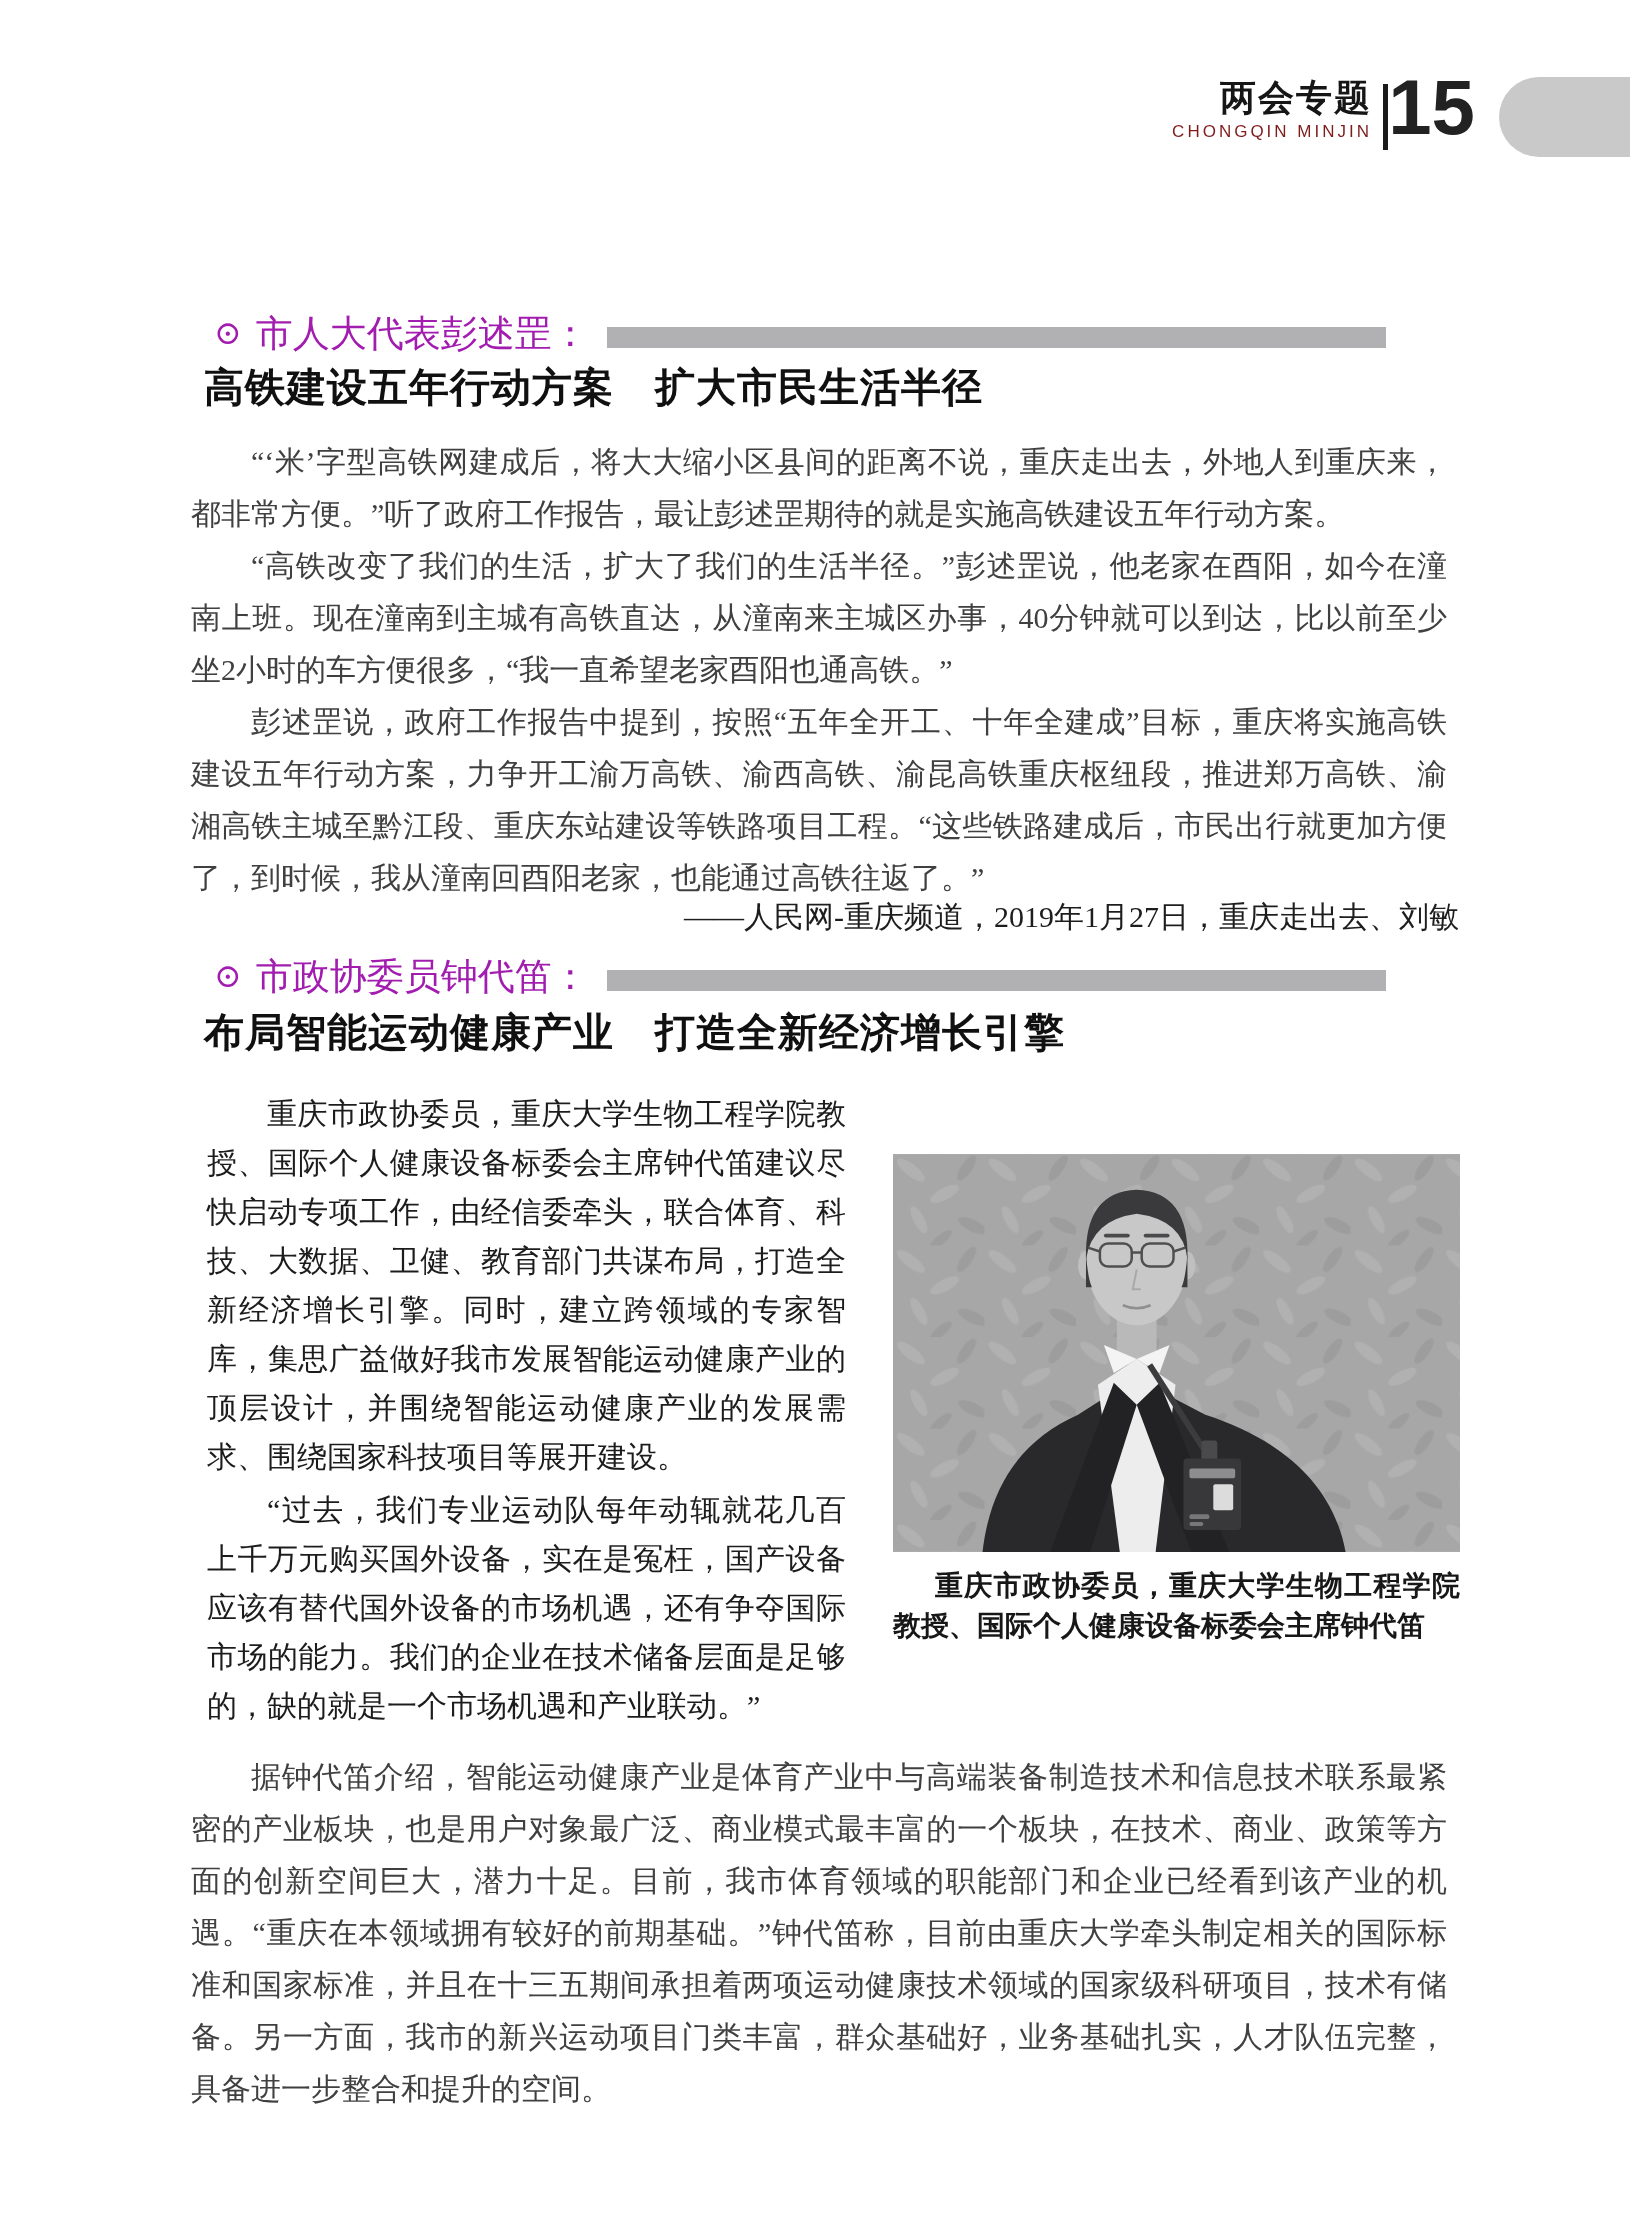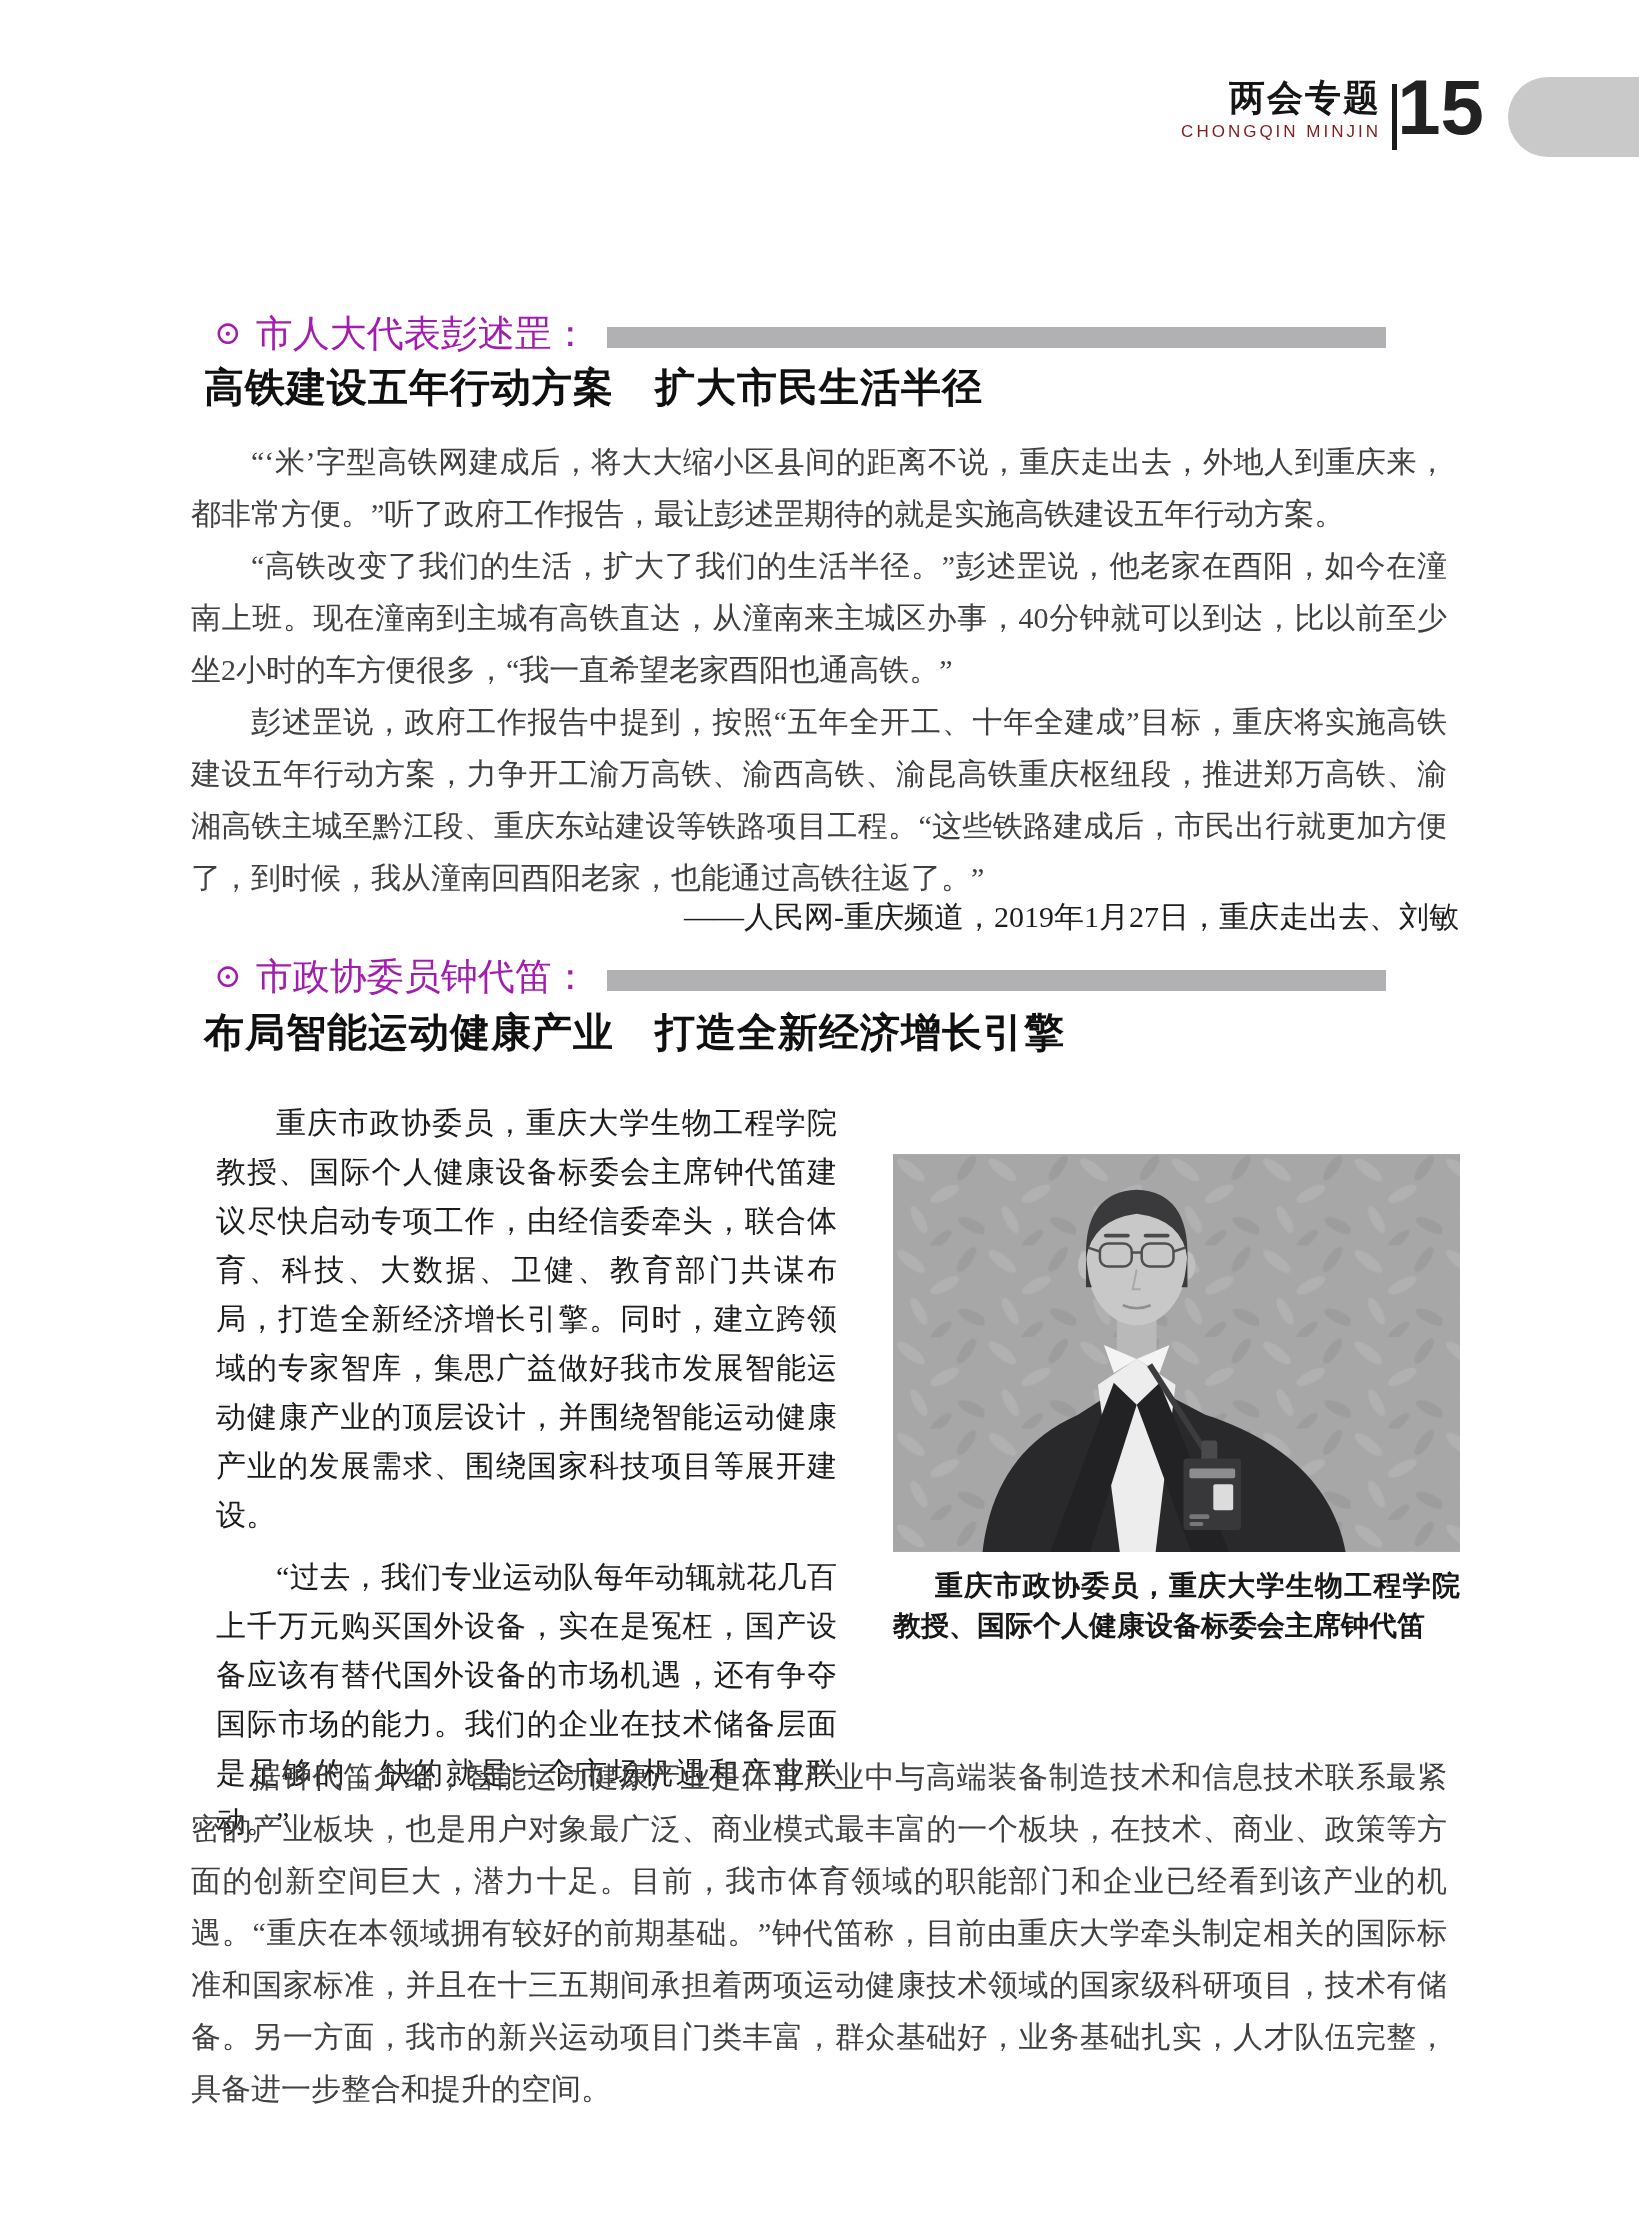--- a/index.html
+++ b/index.html
@@ -5,21 +5,21 @@
   html,body{margin:0;padding:0;background:#e9e9e9;}
   .page{
     position:relative;
     width:1646px;height:2233px;
     background:#ffffff;
     overflow:hidden;
     font-family:"Liberation Serif","DejaVu Serif",serif;
     color:#1c1c1c;
   }
   
-  .masthead{position:absolute;top:0;left:0;right:7px;height:169px;text-decoration:underline;}
+  .masthead{position:absolute;top:0;left:0;right:16px;height:169px;text-decoration:underline;}
   .brand{
     position:absolute;top:78px;right:258px;text-align:right;
   }
   .brand-title{
     font-family:"Liberation Sans","DejaVu Sans",sans-serif;
     font-weight:700;font-size:36px;line-height:40px;color:#161616;letter-spacing:2px;
   }
   .brand-sub{
     font-family:"Liberation Sans","DejaVu Sans",sans-serif;
     font-size:17px;color:#7f1d1d;letter-spacing:3px;margin-top:4px;
@@ -61,21 +61,21 @@
   .bodyblock p{margin:0;text-indent:2em;}
   .attribution{
     position:absolute;left:203px;width:1256px;text-align:right;
     font-size:30px;color:#1d1d1d;
   }
   
   .left-col{
     position:absolute;left:203px;top:1085px;width:647px;
     font-size:30px;line-height:49px;text-align:justify;color:#1c1c1c;
   }
-  .left-col p{margin:13px;text-indent:2em;}
+  .left-col p{margin:4px;text-indent:2em;}
   .photo-fig{position:absolute;left:893px;top:1154px;width:485px;font-weight:bold;}
   .photo-frame{width:567px;height:398px;display:block;}
   .photo-caption{
     margin-top:14px;width:567px;
     font-size:28px;line-height:40px;text-align:justify;color:#171717;
     text-indent:1.5em;
     font-family:"Liberation Serif","DejaVu Serif",serif;
   }
 </style>
 </head>

